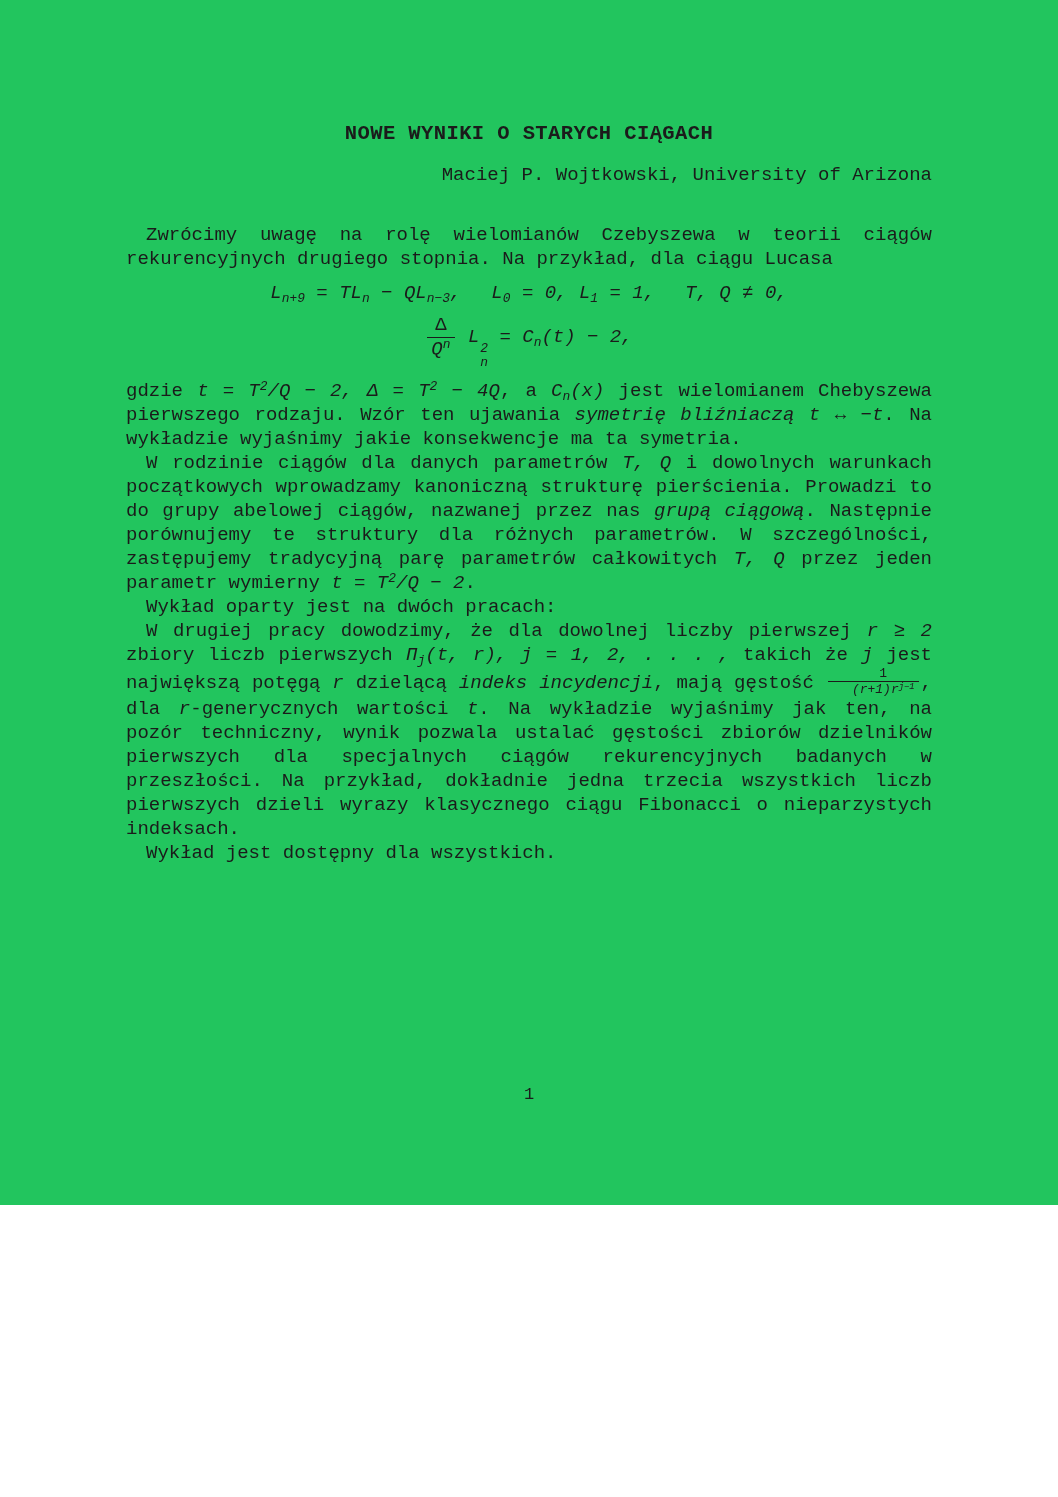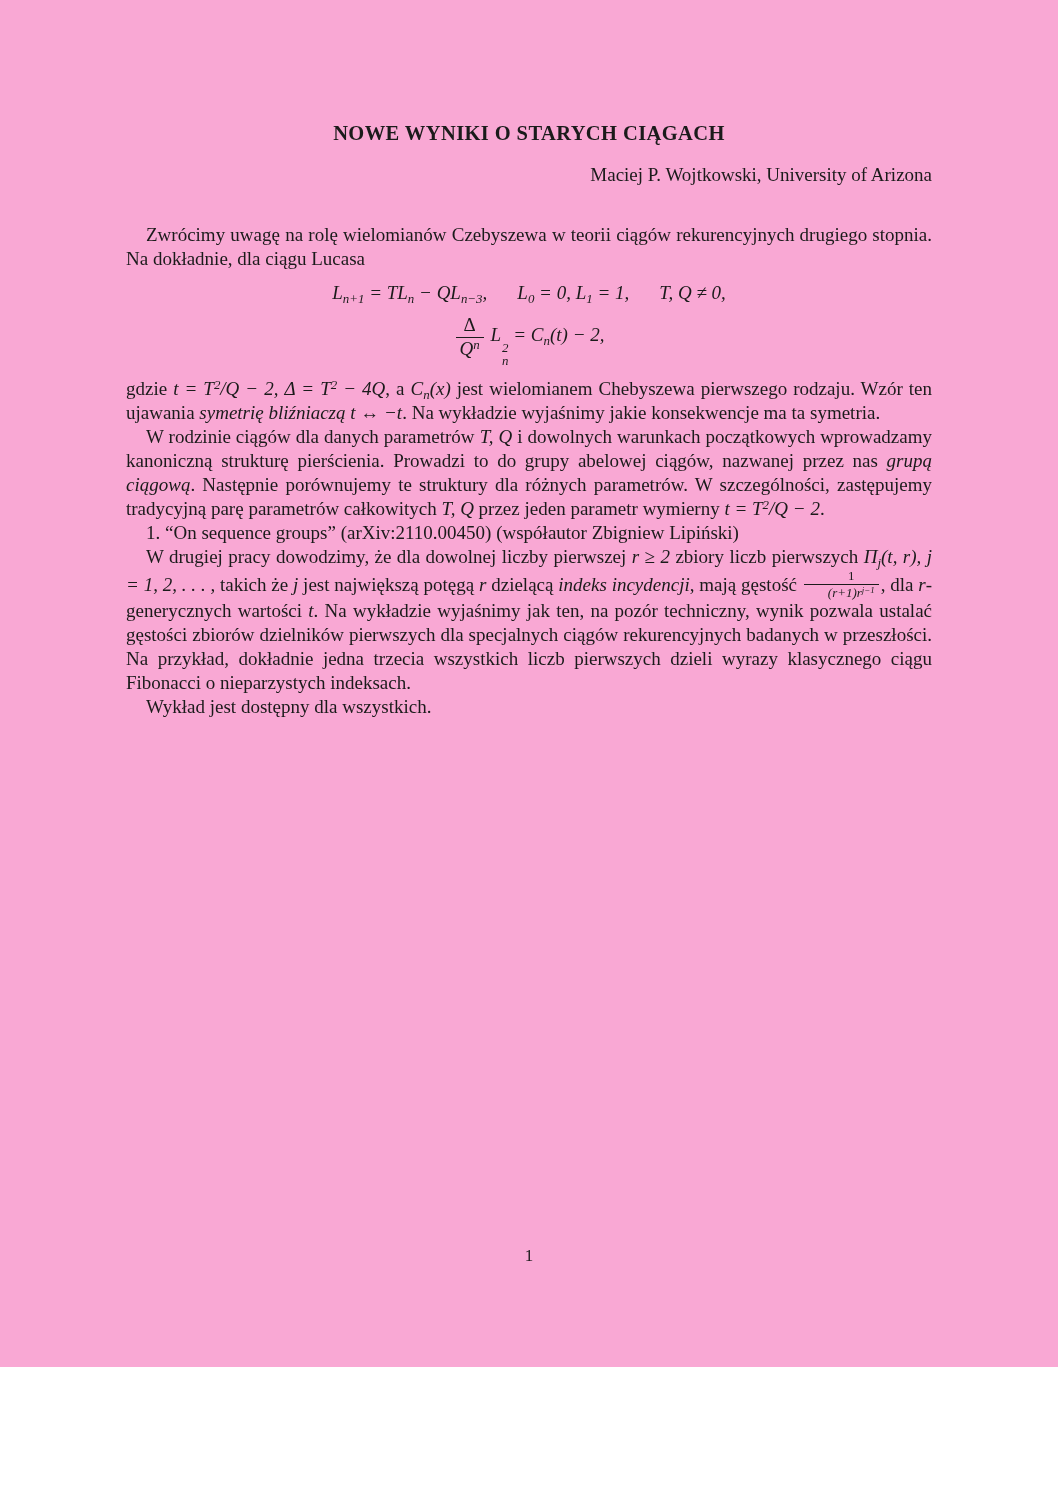--- a/index.html
+++ b/index.html
@@ -1,21 +1,21 @@
 <!DOCTYPE html>
 <html><head>
 <meta charset="utf-8">
 <style>
   html,body{margin:0;padding:0;background:#ffffff;}
   .page{
     position:relative;
-    width:1058px;height:1367px;
-    background:#f9a8d4;
+    width:1058px;height:1205px;
+    background:#22c55e;
     color:#1b1b1b;
-    font-family:Liberation Serif, serif;
+    font-family:Liberation Mono, monospace;
     overflow:hidden;
   }
   .content{width:806px;margin:0 auto;padding-top:122px;}
   .title{
     text-align:center;
     font-weight:bold;
     font-size:20.5px;
     letter-spacing:0.4px;
   }
   .author{
@@ -72,28 +72,28 @@
 </style>
 </head>
 <body>
 
 <div class="page">
   <div class="content">
     <div class="title">NOWE WYNIKI O STARYCH CIĄGACH</div>
     <div class="author">Maciej P. Wojtkowski, University of Arizona</div>
 
     <div class="abstract">
-      <p class="para indent"><span>Zwrócimy uwagę na rolę wielomianów Czebyszewa w teorii ciągów rekurencyjnych drugiego stopnia. Na dokładnie, dla ciągu Lucasa</span></p>
-      <div class="formula"><span class="math">L</span><sub>n+1</sub><span class="math"> = TL</span><sub>n</sub><span class="math"> − QL</span><sub>n−3</sub><span class="math">,</span><span class="gap"></span><span class="math">L</span><sub>0</sub><span class="math"> = 0, L</span><sub>1</sub><span class="math"> = 1,</span><span class="gap"></span><span class="math">T, Q ≠ 0,</span></div>
+      <p class="para indent"><span>Zwrócimy uwagę na rolę wielomianów Czebyszewa w teorii ciągów rekurencyjnych drugiego stopnia. Na przykład, dla ciągu Lucasa</span></p>
+      <div class="formula"><span class="math">L</span><sub>n+9</sub><span class="math"> = TL</span><sub>n</sub><span class="math"> − QL</span><sub>n−3</sub><span class="math">,</span><span class="gap"></span><span class="math">L</span><sub>0</sub><span class="math"> = 0, L</span><sub>1</sub><span class="math"> = 1,</span><span class="gap"></span><span class="math">T, Q ≠ 0,</span></div>
       <div class="formula"><span class="frac"><span class="num"><span>Δ</span></span><span class="den"><span class="math">Q</span><sup>n</sup></span></span><span> </span><span class="math">L</span><span class="supsub">
             <span class="ss-sup">2</span>
             <span class="ss-sub">n</span>
           </span><span class="math"> = C</span><sub>n</sub><span class="math">(t) − 2,</span></div>
       <p class="para"><span>gdzie </span><span class="math">t = T</span><sup>2</sup><span class="math">/Q − 2, Δ = T</span><sup>2</sup><span class="math"> − 4Q</span><span>, a </span><span class="math">C</span><sub>n</sub><span class="math">(x)</span><span> jest wielomianem Chebyszewa pierwszego rodzaju. Wzór ten ujawania </span><span class="it">symetrię bliźniaczą</span><span class="math"> t ↔ −t</span><span>. Na wykładzie wyjaśnimy jakie konsekwencje ma ta symetria.</span></p>
       <p class="para indent"><span>W rodzinie ciągów dla danych parametrów </span><span class="math">T, Q</span><span> i dowolnych warunkach początkowych wprowadzamy kanoniczną strukturę pierścienia. Prowadzi to do grupy abelowej ciągów, nazwanej przez nas </span><span class="it">grupą ciągową</span><span>. Następnie porównujemy te struktury dla różnych parametrów. W szczególności, zastępujemy tradycyjną parę parametrów całkowitych </span><span class="math">T, Q</span><span> przez jeden parametr wymierny </span><span class="math">t = T</span><sup>2</sup><span class="math">/Q − 2</span><span>.</span></p>
-      <p class="para indent"><span>1. “On sequence groups” (arXiv:2110.00450) (współautor Zbigniew Lipiński)</span></p>
+      <p class="para indent"><span>Wykład oparty jest na dwóch pracach:</span></p>
       <p class="para indent"><span>W drugiej pracy dowodzimy, że dla dowolnej liczby pierwszej </span><span class="math">r ≥ 2</span><span> zbiory liczb pierwszych </span><span class="math">Π</span><sub>j</sub><span class="math">(t, r), j = 1, 2, . . . ,</span><span> takich że </span><span class="math">j</span><span> jest największą potęgą </span><span class="math">r</span><span> dzielącą </span><span class="it">indeks incydencji</span><span>, mają gęstość </span><span class="frac"><span class="num"><span>1</span></span><span class="den"><span class="math">(r+1)r</span><sup>j−1</sup></span></span><span>, dla </span><span class="math">r</span><span>-generycznych wartości </span><span class="math">t</span><span>. Na wykładzie wyjaśnimy jak ten, na pozór techniczny, wynik pozwala ustalać gęstości zbiorów dzielników pierwszych dla specjalnych ciągów rekurencyjnych badanych w przeszłości. Na przykład, dokładnie jedna trzecia wszystkich liczb pierwszych dzieli wyrazy klasycznego ciągu Fibonacci o nieparzystych indeksach.</span></p>
       <p class="para indent"><span>Wykład jest dostępny dla wszystkich.</span></p>
     </div>
   </div>
 
   <div class="footer">1</div>
 </div>
 
 </body></html>

